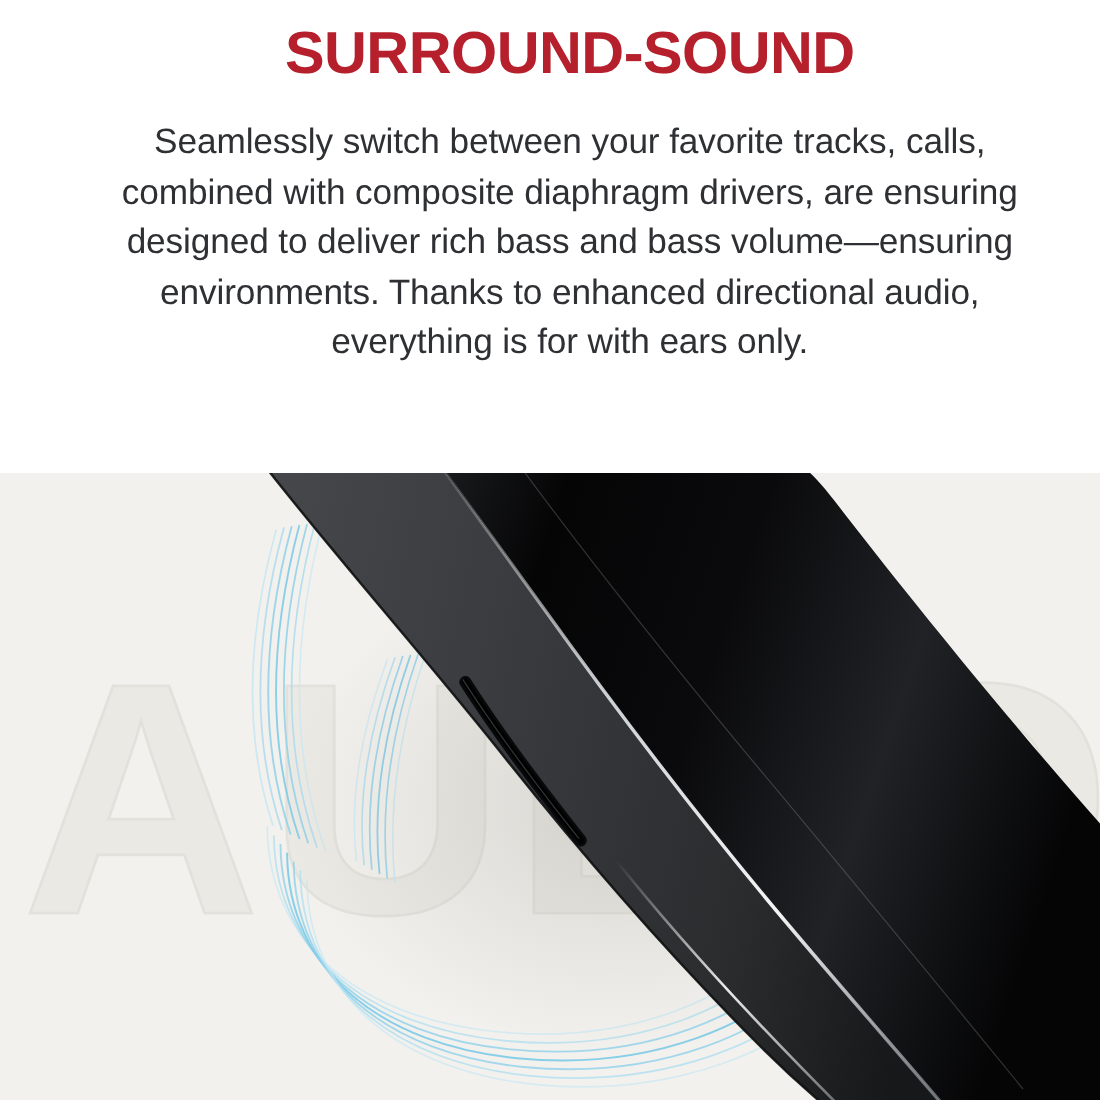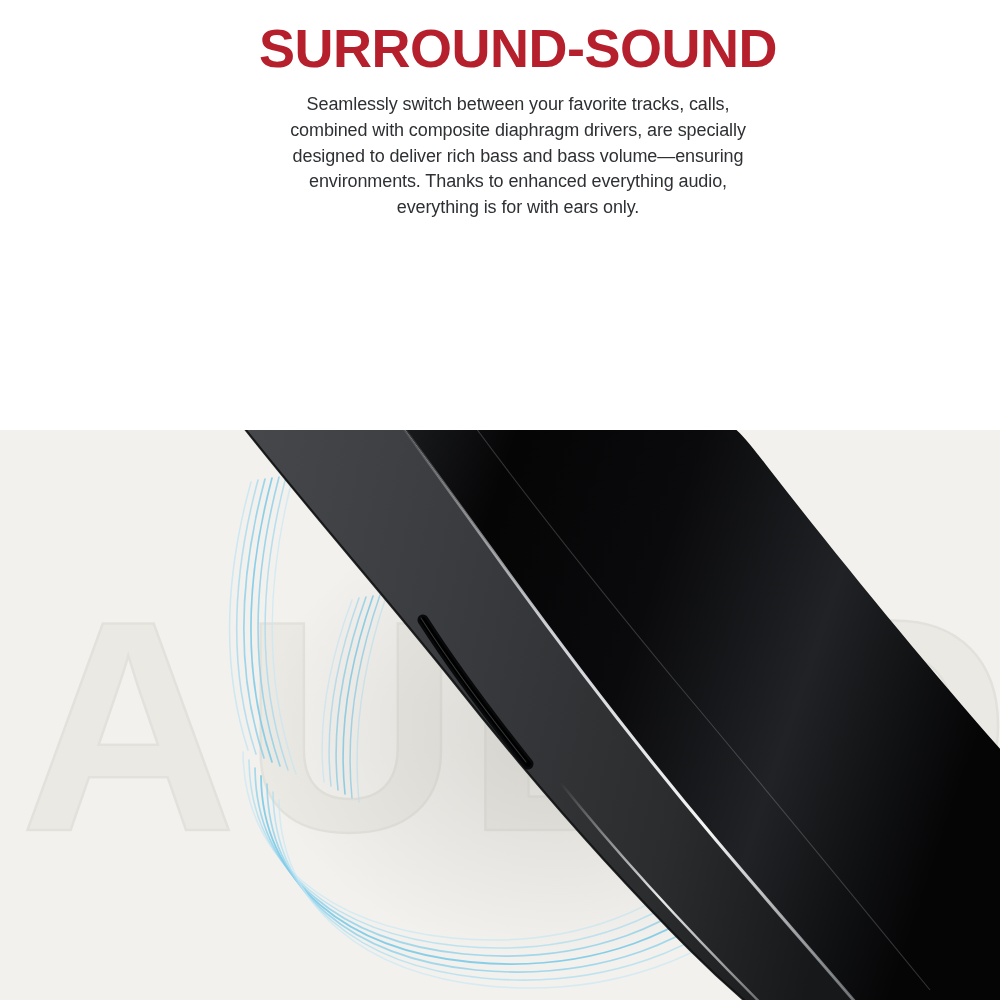--- a/index.html
+++ b/index.html
@@ -40,24 +40,24 @@
     line-height: 1.12;
     letter-spacing: -0.5px;
     text-transform: uppercase;
     transform: scaleX(1.0);
   }
   .headline .hl-line {
     display: block;
     white-space: nowrap;
   }
   .body-copy {
-    margin: 14px auto 0 auto;
+    margin: 28px auto 0 auto;
     width: 930px;
     color: #2e3033;
-    font-size: 18px;
+    font-size: 32px;
     line-height: 1.42;
     font-weight: 400;
     letter-spacing: -0.1px;
   }
   .body-copy .bc-line {
     display: block;
     white-space: nowrap;
   }
 
   
@@ -91,23 +91,23 @@
 <div class="page">
 
   <section class="text-panel">
 
     <h1 class="headline">
       <span class="hl-line">SURROUND-SOUND</span>
     </h1>
 
     <p class="body-copy">
       <span class="bc-line">Seamlessly switch between your favorite tracks, calls,</span>
-      <span class="bc-line">combined with composite diaphragm drivers, are specially</span>
+      <span class="bc-line">combined with composite diaphragm drivers, are ensuring</span>
       <span class="bc-line">designed to deliver rich bass and bass volume—ensuring</span>
-      <span class="bc-line">environments. Thanks to enhanced everything audio,</span>
+      <span class="bc-line">environments. Thanks to enhanced directional audio,</span>
       <span class="bc-line">everything is for with ears only.</span>
     </p>
 
   </section>
 
   <section class="image-panel">
 
     <svg class="panel-svg" viewBox="0 0 1000 570" preserveAspectRatio="none">
       <defs>
 

